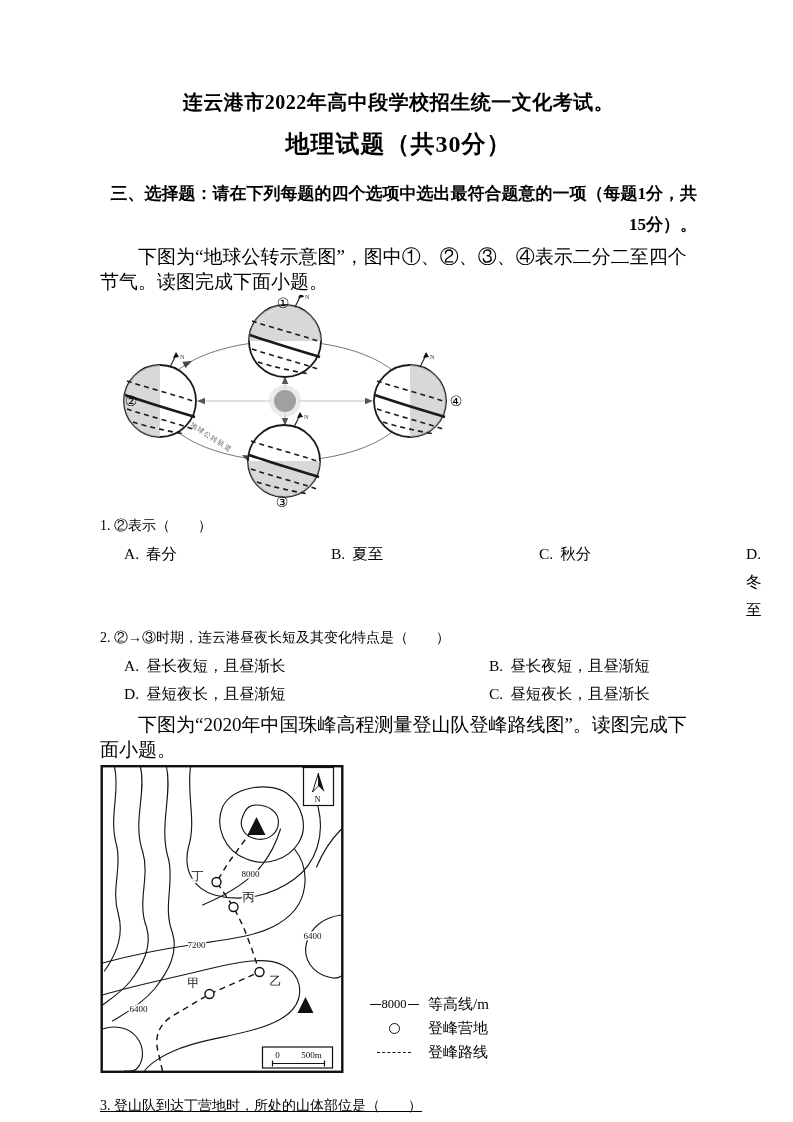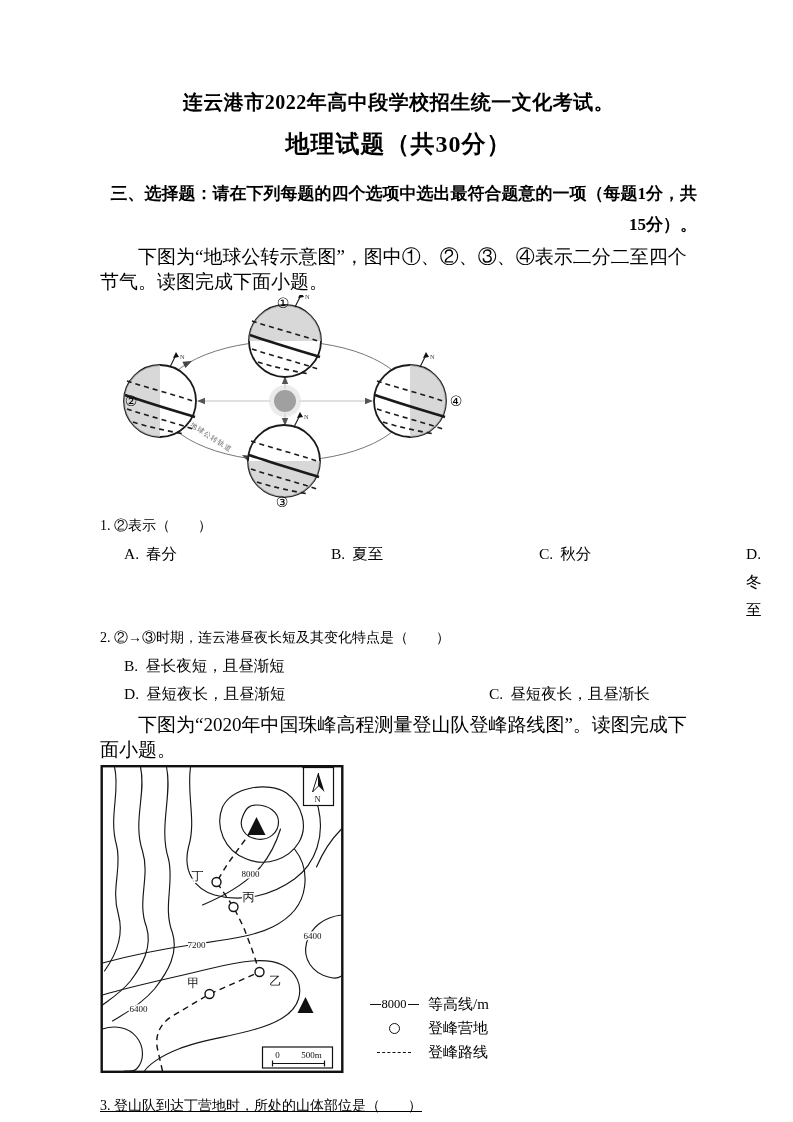--- a/index.html
+++ b/index.html
@@ -157,20 +157,21 @@
   <p class="qline q1line">1. ②表示（　　）</p>
   <div class="opt-row four">
     <span><span class="opt-key">A.</span><span>春分</span></span>
     <span><span class="opt-key">B.</span><span>夏至</span></span>
     <span><span class="opt-key">C.</span><span>秋分</span></span>
     <span><span class="opt-key">D.</span><span>冬至</span></span>
   </div>
 
   <p class="qline">2. ②→③时期，连云港昼夜长短及其变化特点是（　　）</p>
   <div class="opt-row two">
+    <span><span class="opt-key">A.</span><span>昼长夜短，且昼渐长</span></span>
     <span><span class="opt-key">B.</span><span>昼长夜短，且昼渐短</span></span>
   </div>
   <div class="opt-row two">
     <span><span class="opt-key">D.</span><span>昼短夜长，且昼渐短</span></span>
     <span><span class="opt-key">C.</span><span>昼短夜长，且昼渐长</span></span>
   </div>
 
   <p class="intro">下图为“2020年中国珠峰高程测量登山队登峰路线图”。读图完成下面小题。</p>
 
   <div class="map-row">

